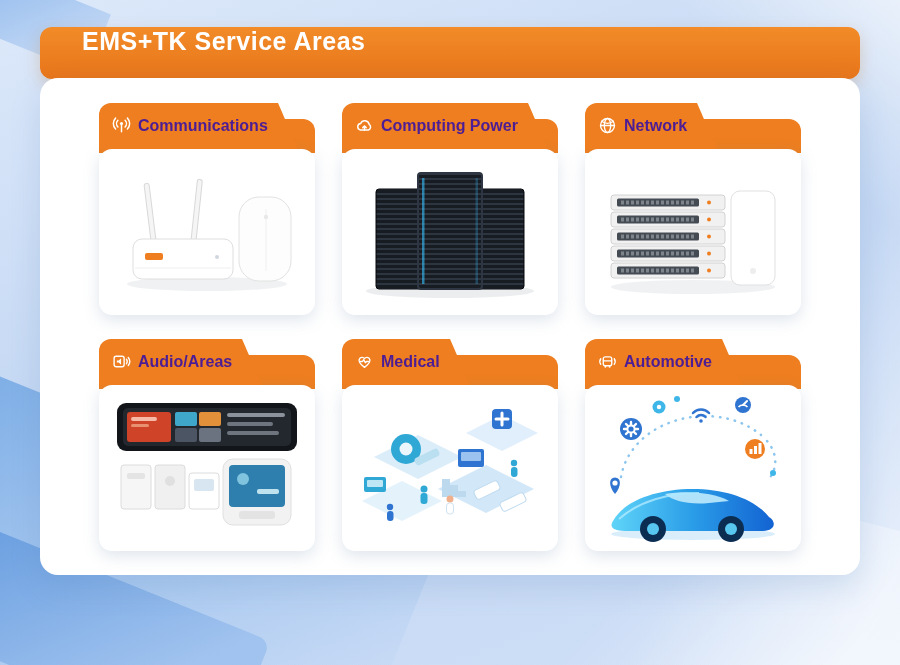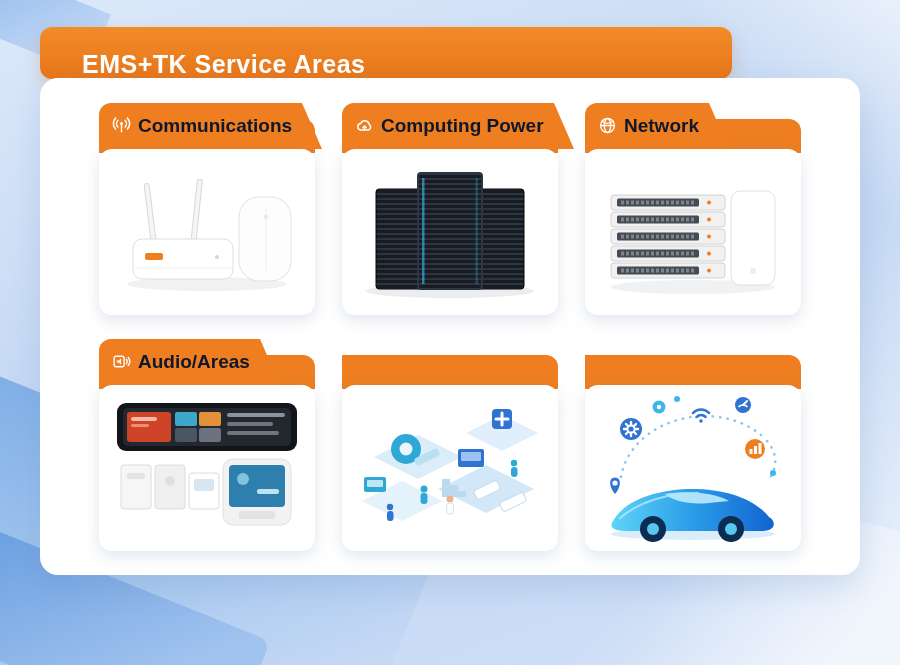--- a/index.html
+++ b/index.html
@@ -24,23 +24,23 @@
     transform:rotate(22deg); }
   .deco-bl2 { bottom:-30px; left:-70px; width:330px; height:120px;
     background:linear-gradient(135deg,#5d96dd,#9cc0ee 70%); transform:rotate(22deg);
     opacity:.85; border-radius:12px; }
   .deco-br { bottom:-90px; right:-70px; width:460px; height:260px;
     background:linear-gradient(300deg,rgba(255,255,255,.85),rgba(255,255,255,0) 70%);
     transform:rotate(14deg); }
 
   
   .header {
-    position:absolute; left:40px; top:27px; width:692px; height:52px;
+    position:absolute; left:40px; top:27px; width:820px; height:52px;
     background:linear-gradient(180deg,#f28b28,#e8751a);
-    border-radius:12px; display:flex; align-items:flex-end; padding-left:42px;
+    border-radius:12px; display:flex; align-items:flex-start; padding-left:42px;
     box-shadow:0 6px 16px rgba(190,110,30,.25);
   }
   .header-title { color:#fff; font-size:25px; font-weight:bold; letter-spacing:.5px; }
 
   
   .panel {
     position:absolute; left:40px; top:78px; width:820px; height:497px;
     background:#ffffff; border-radius:18px;
     box-shadow:0 12px 30px rgba(80,120,180,.18);
   }
@@ -60,21 +60,21 @@
     position:absolute; top:0; left:0; height:46px; z-index:2;
     display:inline-flex; align-items:center; gap:7px;
     padding:0 10px 0 13px; background:#ee7e1f;
     border-top-left-radius:12px;
   }
   .folder-tab::after {
     content:''; position:absolute; left:100%; top:0; width:0; height:0;
     border-bottom:46px solid #ee7e1f; border-right:20px solid transparent;
   }
   .tab-icon { width:19px; height:19px; display:block; flex:0 0 auto; }
-  .tab-label { color:#0f172a; font-size:19px; font-weight:bold; white-space:nowrap; }
+  .tab-label { color:#4c1d95; font-size:16px; font-weight:bold; white-space:nowrap; }
   .card-body {
     position:absolute; top:46px; left:0; right:0; bottom:0;
     background:#fff; border-radius:13px;
     box-shadow:0 5px 16px rgba(110,135,170,.22);
     display:flex; align-items:center; justify-content:center; z-index:1;
   }
   .illus { width:192px; height:150px; display:block; }
 </style>
 </head>
 <body>
@@ -218,20 +218,27 @@
             <rect x="118" y="72" width="56" height="42" rx="4" fill="#2e7fae"></rect>
             <circle cx="132" cy="86" r="6" fill="#7fc3de"></circle>
             <rect x="146" y="96" width="22" height="5" rx="2" fill="#bfe2ef"></rect>
             <rect x="128" y="118" width="36" height="8" rx="3" fill="#e3e3e3"></rect>
           </svg>
         </div>
       </div>
 
       <div class="card">
         <div class="folder-band"></div>
+        <div class="folder-tab">
+          <svg class="tab-icon" viewBox="0 0 18 18" fill="none" stroke="#fff" stroke-width="1.3" stroke-linecap="round" stroke-linejoin="round">
+            <path d="M9 14.6 C4.2 11.2 2.8 8 4.6 6 a3 3 0 0 1 4.4.2 a3 3 0 0 1 4.4-.2 c1.8 2 .4 5.2-4.4 8.6 Z"></path>
+            <path d="M5.2 9 h2 l1-1.8 1.6 3 1-1.2 h2"></path>
+          </svg>
+          <span class="tab-label">Medical</span>
+        </div>
         <div class="card-body">
           <svg class="illus" viewBox="0 0 192 150">
             <path d="M112 40 L148 22 L184 40 L148 58 Z" fill="#e0effb"></path>
             <path d="M20 64 L64 42 L108 64 L64 86 Z" fill="#dcedfa"></path>
             <path d="M84 96 L132 72 L180 96 L132 120 Z" fill="#d2e8f8"></path>
             <path d="M8 108 L48 88 L88 108 L48 128 Z" fill="#e4f2fc"></path>
             <path d="M88 86 h8 v6 h8 v6 h8 v6 h-24 Z" fill="#bcd9ee"></path>
             <circle cx="52" cy="56" r="15" fill="#2fa8d5"></circle>
             <circle cx="52" cy="56" r="6.5" fill="#eaf6fc"></circle>
             <rect x="60" y="60" width="26" height="8" rx="3" fill="#b9dff0" transform="rotate(-26 73 64)"></rect>
@@ -258,20 +265,31 @@
             <g>
               <circle cx="36" cy="114" r="3.2" fill="#2f74d0"></circle>
               <rect x="33" y="118" width="6.5" height="10" rx="3" fill="#2f74d0"></rect>
             </g>
           </svg>
         </div>
       </div>
 
       <div class="card">
         <div class="folder-band"></div>
+        <div class="folder-tab">
+          <svg class="tab-icon" viewBox="0 0 18 18" fill="none" stroke="#fff" stroke-width="1.3" stroke-linecap="round" stroke-linejoin="round">
+            <rect x="5" y="4.6" width="8" height="8.4" rx="1.8"></rect>
+            <line x1="5" y1="8.4" x2="13" y2="8.4"></line>
+            <circle cx="7" cy="14" r="0.9" fill="#fff" stroke="none"></circle>
+            <circle cx="11" cy="14" r="0.9" fill="#fff" stroke="none"></circle>
+            <path d="M2.6 6.4 a4.6 4.6 0 0 0 0 5.2"></path>
+            <path d="M15.4 6.4 a4.6 4.6 0 0 1 0 5.2"></path>
+          </svg>
+          <span class="tab-label">Automotive</span>
+        </div>
         <div class="card-body">
           <svg class="illus" viewBox="0 0 192 150">
             <defs>
               <linearGradient id="carg" x1="0" y1="0" x2="1" y2="0">
                 <stop offset="0" stop-color="#5fd4f8"></stop>
                 <stop offset="0.5" stop-color="#2a9de8"></stop>
                 <stop offset="1" stop-color="#1363d2"></stop>
               </linearGradient>
             </defs>
             <path d="M24 84 C34 26 118 4 164 42" fill="none" stroke="#8cc6ee" stroke-width="2.5" stroke-dasharray="0.5 7" stroke-linecap="round"></path>

